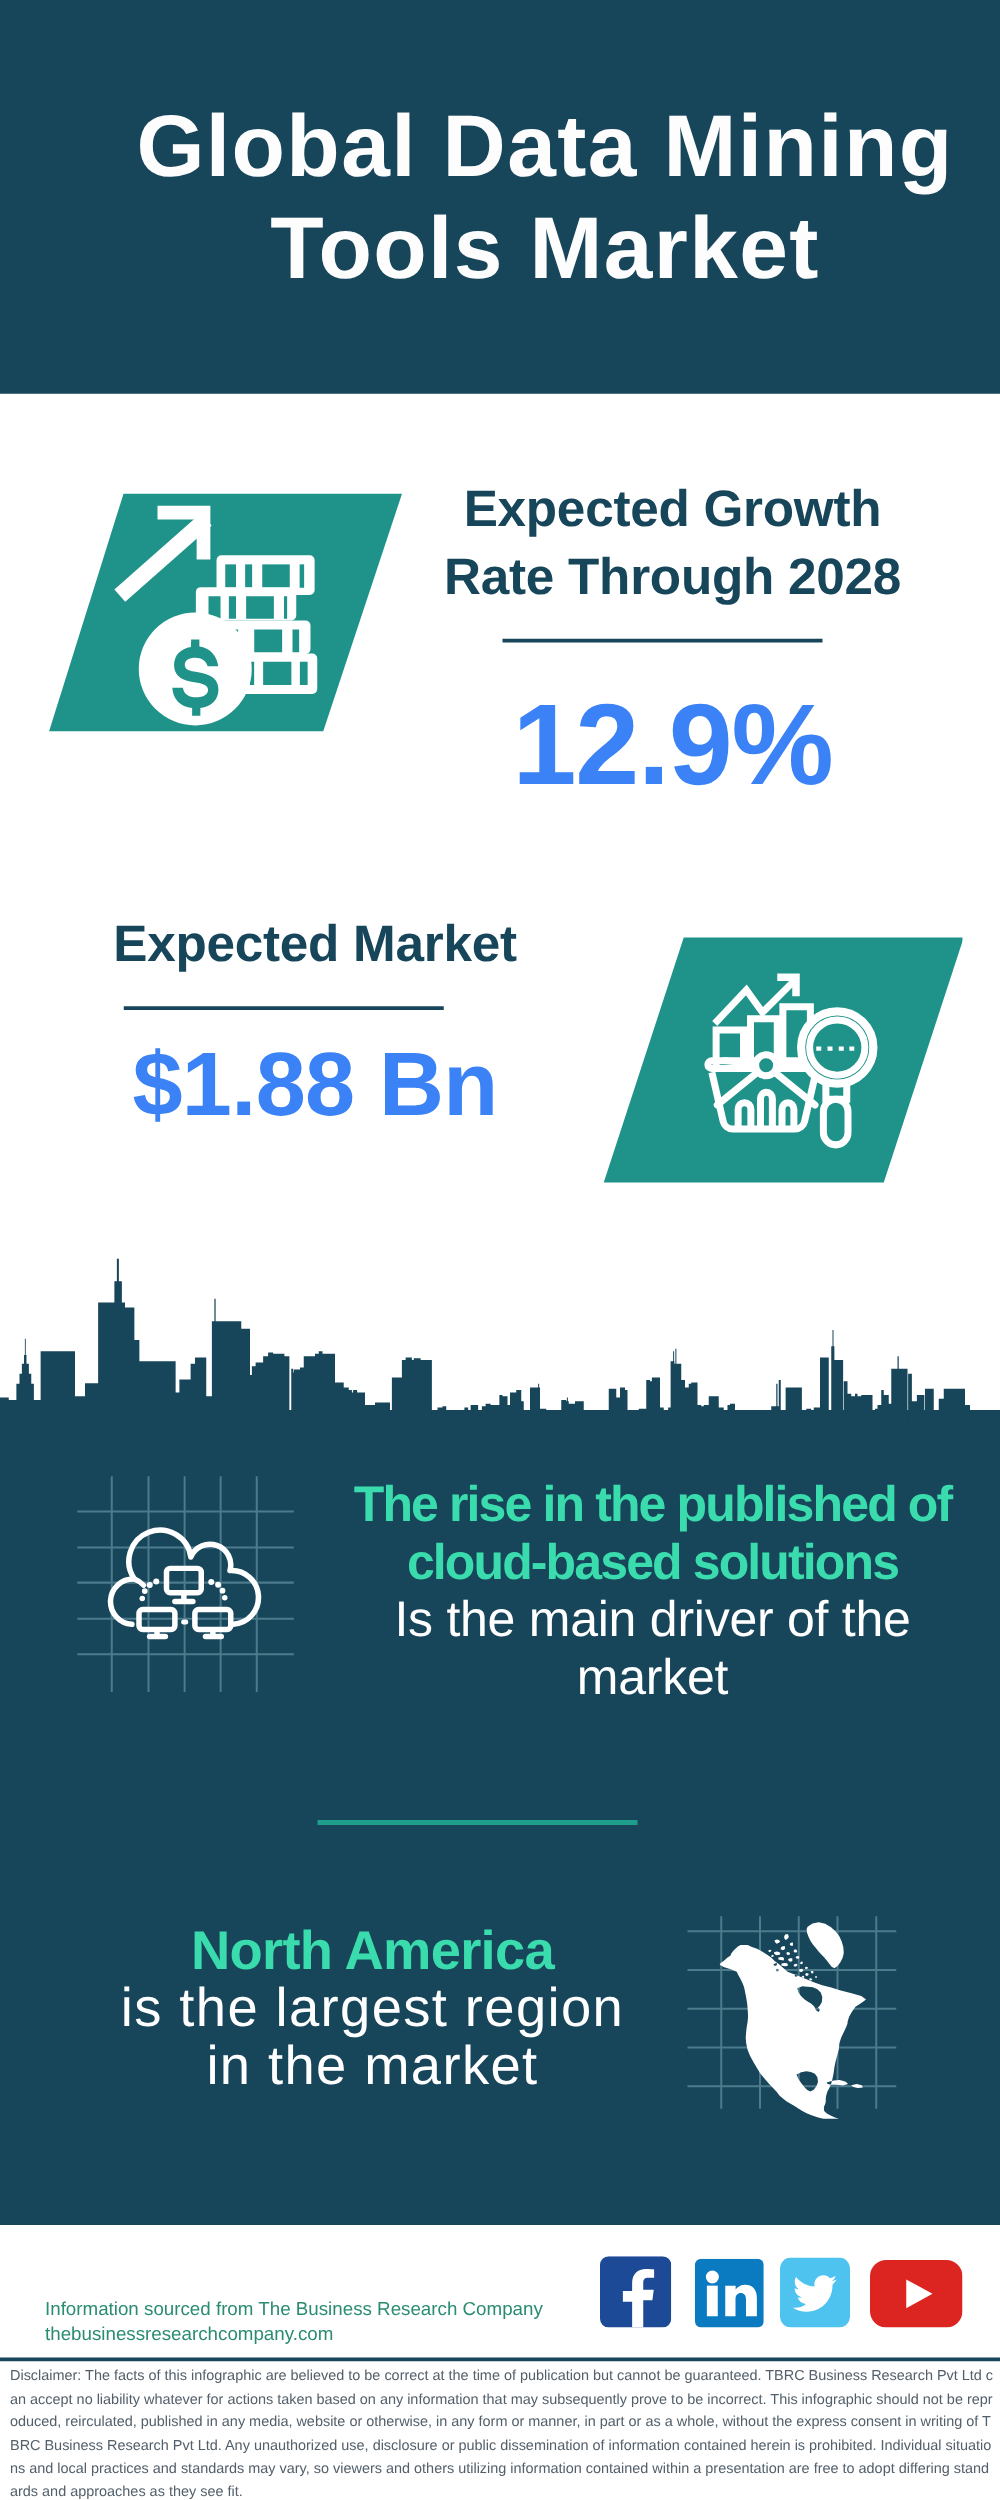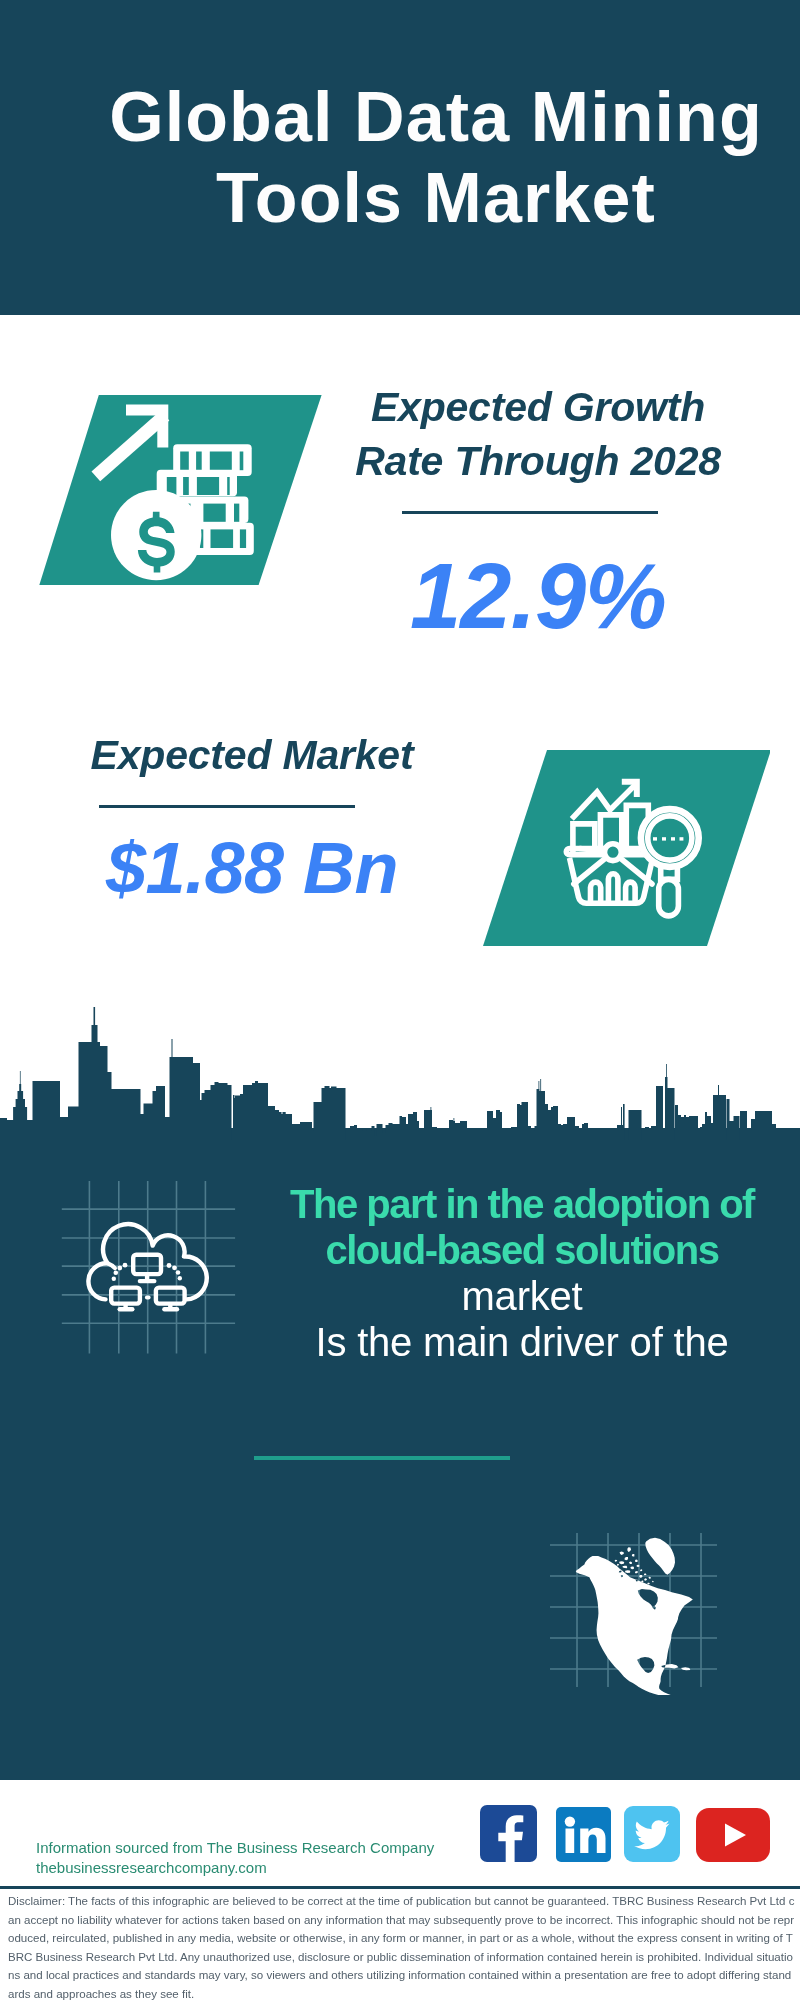--- a/index.html
+++ b/index.html
@@ -4,21 +4,21 @@
 <style>
   html,body{margin:0;padding:0;}
   body{width:800px;height:2000px;background:#fff;font-family:"Liberation Sans",sans-serif;overflow:hidden;}
   .page{position:relative;width:800px;height:2000px;background:#fff;}
 
   
   .header{position:absolute;left:0;top:0;width:800px;height:315px;background:#17455a;}
   .header-title{position:absolute;left:0;top:77px;width:800px;text-align:center;color:#fdfdfd;
     font-size:70px;font-weight:bold;line-height:81px;letter-spacing:1.1px;margin-left:36px;}
 
-  .stat-block{position:absolute;text-align:center;font-style:italic;}
+  .stat-block{position:absolute;text-align:center;}
   .stat1{left:338px;top:380px;width:400px;}
   .stat1 .stat-rule{width:256px;margin-left:64px;}
   .stat2{left:46px;top:728px;width:412px;}
   .stat2 .stat-rule{width:256px;margin-left:53px;}
   .stat2 .stat-value{font-size:72px;line-height:72px;margin-top:24px;letter-spacing:-0.5px;}
   .stat-label{color:#17455a;font-size:41px;font-weight:bold;line-height:54px;letter-spacing:-0.2px;}
   .stat-rule{height:3px;background:#17455a;margin:23px auto 0 auto;}
   .stat-value{color:#3b82f6;font-size:92px;font-weight:bold;line-height:92px;letter-spacing:-1px;margin-top:36px;}
 
   
@@ -162,24 +162,24 @@
       <rect x="61.2" y="117.6" width="28.7" height="16" rx="3"></rect>
       <path d="M75.6,133.6 V138.2"></path>
       <path d="M69.7,139.2 H82.3" stroke-linecap="round"></path>
       <rect x="105.9" y="117.6" width="28.7" height="16" rx="3"></rect>
       <path d="M120.3,133.6 V138.2"></path>
       <path d="M114.4,139.2 H127" stroke-linecap="round"></path>
     </g>
   </svg>
 
   <div class="dark-text driver-text">
-    <div class="d-accent">The part in the adoption of</div>
+    <div class="d-accent">The rise in the published of</div>
     <div class="d-accent">cloud-based solutions</div>
+    <div class="d-body">Is the main driver of the</div>
     <div class="d-body">market</div>
-    <div class="d-body">Is the main driver of the</div>
   </div>
 
   <div class="mid-rule"></div>
 
   <div class="src-text">
     <div>Information sourced from The Business Research Company</div>
     <div>thebusinessresearchcompany.com</div>
   </div>
   <div class="socials">
     <a class="soc fb">
@@ -205,20 +205,25 @@
     <a class="soc yt">
       <svg viewBox="0 0 74 54" width="74" height="54" aria-hidden="true">
         <rect x="0" y="0" width="74" height="54" rx="13" fill="#dc2420"></rect>
         <path d="M29,15.5 L50,27 L29,38.5 Z" fill="#fff"></path>
       </svg>
     </a>
   </div>
   <div class="rule-dark footer-rule"></div>
   <div class="disclaimer">Disclaimer: The facts of this infographic are believed to be correct at the time of publication but cannot be guaranteed. TBRC Business Research Pvt Ltd can accept no liability whatever for actions taken based on any information that may subsequently prove to be incorrect. This infographic should not be reproduced, reirculated, published in any media, website or otherwise, in any form or manner, in part or as a whole, without the express consent in writing of TBRC Business Research Pvt Ltd. Any unauthorized use, disclosure or public dissemination of information contained herein is prohibited. Individual situations and local practices and standards may vary, so viewers and others utilizing information contained within a presentation are free to adopt differing standards and approaches as they see fit.</div>
 
+  <div class="dark-text region-text">
+    <div class="d-accent">North America</div>
+    <div class="d-body">is the largest region</div>
+    <div class="d-body">in the market</div>
+  </div>
 
   <svg class="icon-map" width="180" height="180" viewBox="0 0 180 180" style="position:absolute;left:545px;top:1515px;">
     <g stroke="#4d7b8c" stroke-width="1.6">
       <path d="M32,18 V172 M63,18 V172 M94,18 V172 M125,18 V172 M156,18 V172"></path>
       <path d="M5,30 H172 M5,61 H172 M5,92 H172 M5,123 H172 M5,154 H172"></path>
     </g>
     <g fill="#fff">
       <path id="na-path" fill-rule="evenodd" d="M47.5,40.94 45.31,42.19 43.75,43.59 41.72,45.62 40.16,47.5 39.38,49.38 36.56,51.41 33.91,53.75 31.56,55.31 30.78,56.88 34.38,58.75 39.69,60.31 44.38,62.34 45.62,65 47.19,67.81 48.75,70.94 49.69,73.28 50.31,75 50.78,77.19 51.25,79.53 51.72,81.88 52.19,84.53 52.66,87.34 52.97,90.47 53.28,94.38 53.44,98.28 53.12,102.19 52.81,104.06 52.34,106.88 51.88,110.78 51.56,115 51.88,119.38 53.12,125 55,129.53 57.5,134.22 60.31,138.91 63.12,143.59 66.88,148.28 70,151.88 73.44,155.31 76.25,158.44 78.75,161.56 81.56,163.91 84.38,166.25 87.81,168.12 90.94,170 93.75,171.88 96.88,173.75 100.31,175.62 104.22,177.19 108.91,178.75 114.38,180.31 120.62,181.56 130.78,181.56 126.56,180.31 122.5,178.75 119.06,177.19 116.25,175.62 114.38,173.75 114.06,171.88 114.38,170 115.16,168.12 115.62,166.25 115.62,163.91 115.94,161.56 116.88,158.44 118.44,155.31 120,151.88 120.94,148.28 121.88,143.59 122.5,138.91 123.44,134.22 124.69,129.53 125.94,125 126.56,119.38 127.97,115 130,110.78 131.88,106.88 132.97,104.06 133.12,102.19 134.38,98.28 136.56,94.38 139.38,90.47 144.06,87.34 147.81,84.53 144.06,81.88 136.25,79.53 126.88,77.19 120,75 112.81,73.28 106.56,70.94 98.75,67.81 91.88,65 85,62.34 82.81,60.31 80.94,58.75 78.75,56.88 76.88,55.31 74.69,53.75 72.19,51.25 68.75,48.75 64.69,46.25 60.62,44.06 56.56,42.5 53.12,40.94 Z M92.81,75.62 96.88,74.06 101.09,74.38 105.31,74.84 108.91,76.41 111.56,79.06 112.81,82.66 112.5,86.56 110.94,89.38 109.38,90.94 110.94,92.5 110,94.69 107.81,93.12 106.25,90 103.75,87.81 101.09,86.25 98.44,84.38 95.62,81.56 93.75,78.75 Z M92.19,144.69 95.94,142.81 100,142.03 103.75,142.5 106.88,144.06 108.91,146.88 109.38,150.62 108.12,154.06 105.94,156.88 103.12,158.12 100.62,156.88 98.44,154.53 96.25,151.88 94.06,148.75 Z M101.09,26.41 105,23.75 110,22.81 115.16,24.06 119.84,26.88 123.75,30.31 126.56,34.22 128.44,38.44 129.69,42.81 130,47.5 129.06,51.41 127.19,55 125,57.81 122.5,59.69 120.31,58.44 118.28,55.78 116.25,53.12 114.06,50.62 111.88,48.44 109.69,45.94 107.5,43.28 105.31,40.62 103.44,37.81 101.88,34.69 100.62,31.25 100.31,28.12 Z M116.25,150.94 121.88,149.38 126.88,149.06 131.56,150.31 133.44,152.19 129.38,153.44 124.69,152.81 120.31,152.81 117.19,152.19 Z M135.94,153.12 140.31,152.19 144.38,153.12 145.31,155 141.25,155.31 137.81,154.69 Z M79.15,38.12 78.16,39.25 76.28,39.96 75.1,38.72 74.58,37.35 76.36,36.53 78.09,37.06 Z M86.04,34.69 84.92,36.19 83.45,37.04 82.4,35.54 82.38,33.82 83.45,32.34 85.45,32.41 Z M83.08,43.59 82.57,44.69 81.12,45.28 79.5,44.46 79.81,42.86 81.17,42.09 83.01,42.02 Z M89.38,40.31 89.32,41.58 87.8,41.51 86.92,40.8 86.94,39.83 87.8,39.1 89.3,39.07 Z M79.29,47.5 78.74,48.82 76.19,49.19 74.45,48.16 74.22,46.78 76.38,46.26 78.27,46.51 Z M87.01,47.81 86.73,48.88 85.28,48.99 84.3,48.3 84.1,47.25 85.27,46.62 86.54,46.93 Z M92.83,45.94 92.19,47.01 90.98,47 89.97,46.5 90,45.39 90.89,44.49 92.21,44.85 Z M82.23,51.88 81.93,53.33 79.55,53.06 77.84,52.5 77.46,51.14 79.54,50.67 81.55,50.71 Z M88.94,52.81 88.77,53.98 87.03,54.33 85.75,53.43 85.49,52.1 87.12,51.6 88.78,51.63 Z M94.56,50.94 94.02,51.85 92.83,52.01 91.68,51.51 91.61,50.34 92.82,49.85 94.05,49.99 Z M85.27,56.56 85.01,57.75 82.47,58 80.04,57.31 80.25,55.87 82.58,55.37 84.74,55.55 Z M93.01,57.19 92.02,57.93 90.9,58.38 90.03,57.64 90.07,56.75 90.97,56.24 92.4,56.08 Z M97.27,55.31 96.93,56.08 95.99,56.35 94.91,55.89 95.36,54.93 95.98,54.24 97.05,54.41 Z M97.56,61.25 96.8,62.38 95.2,62.69 94.32,61.73 94.22,60.73 95.29,60.12 96.83,60.08 Z M101.54,59.38 100.64,60.02 99.77,60.19 99.02,59.75 99.02,59 99.72,58.41 100.81,58.56 Z M101.95,64.69 101.33,65.35 100.3,65.74 99.36,65.14 99.23,64.18 100.22,63.34 101.65,63.72 Z M105.82,62.81 105.43,63.64 104.42,63.87 103.9,63.15 103.47,62.29 104.4,61.7 105.52,61.88 Z M104.87,68.44 104.17,69.18 103.17,69.36 102.53,68.79 102.24,67.97 103.22,67.68 104.05,67.82 Z M108.67,66.56 108.33,67.13 107.61,67.35 107.11,66.86 107.14,66.28 107.63,65.86 108.31,66.01 Z M72.22,45.62 71.59,46.22 70.57,46.78 69.63,46.08 69.92,45.27 70.67,44.77 71.73,44.9 Z M74.17,49.69 73.69,50.24 72.83,50.69 71.86,50.16 72.13,49.31 72.88,48.84 73.68,49.15 Z M76.51,56.56 76.17,57.37 75.02,57.53 73.74,57.13 74.19,56.16 75.06,55.73 76.46,55.48 Z M78.14,61.25 77.52,61.89 76.59,62.25 76.02,61.58 75.73,60.81 76.53,60.04 77.8,60.33 Z M93.11,65.62 92.49,66.23 91.64,66.42 91.03,65.94 90.72,65.19 91.62,64.76 92.67,64.85 Z M98.41,66.56 98.04,67.15 97.24,67.55 96.38,67.03 96.44,66.12 97.24,65.58 98.22,65.77 Z"></path>
     </g>
   </svg>

